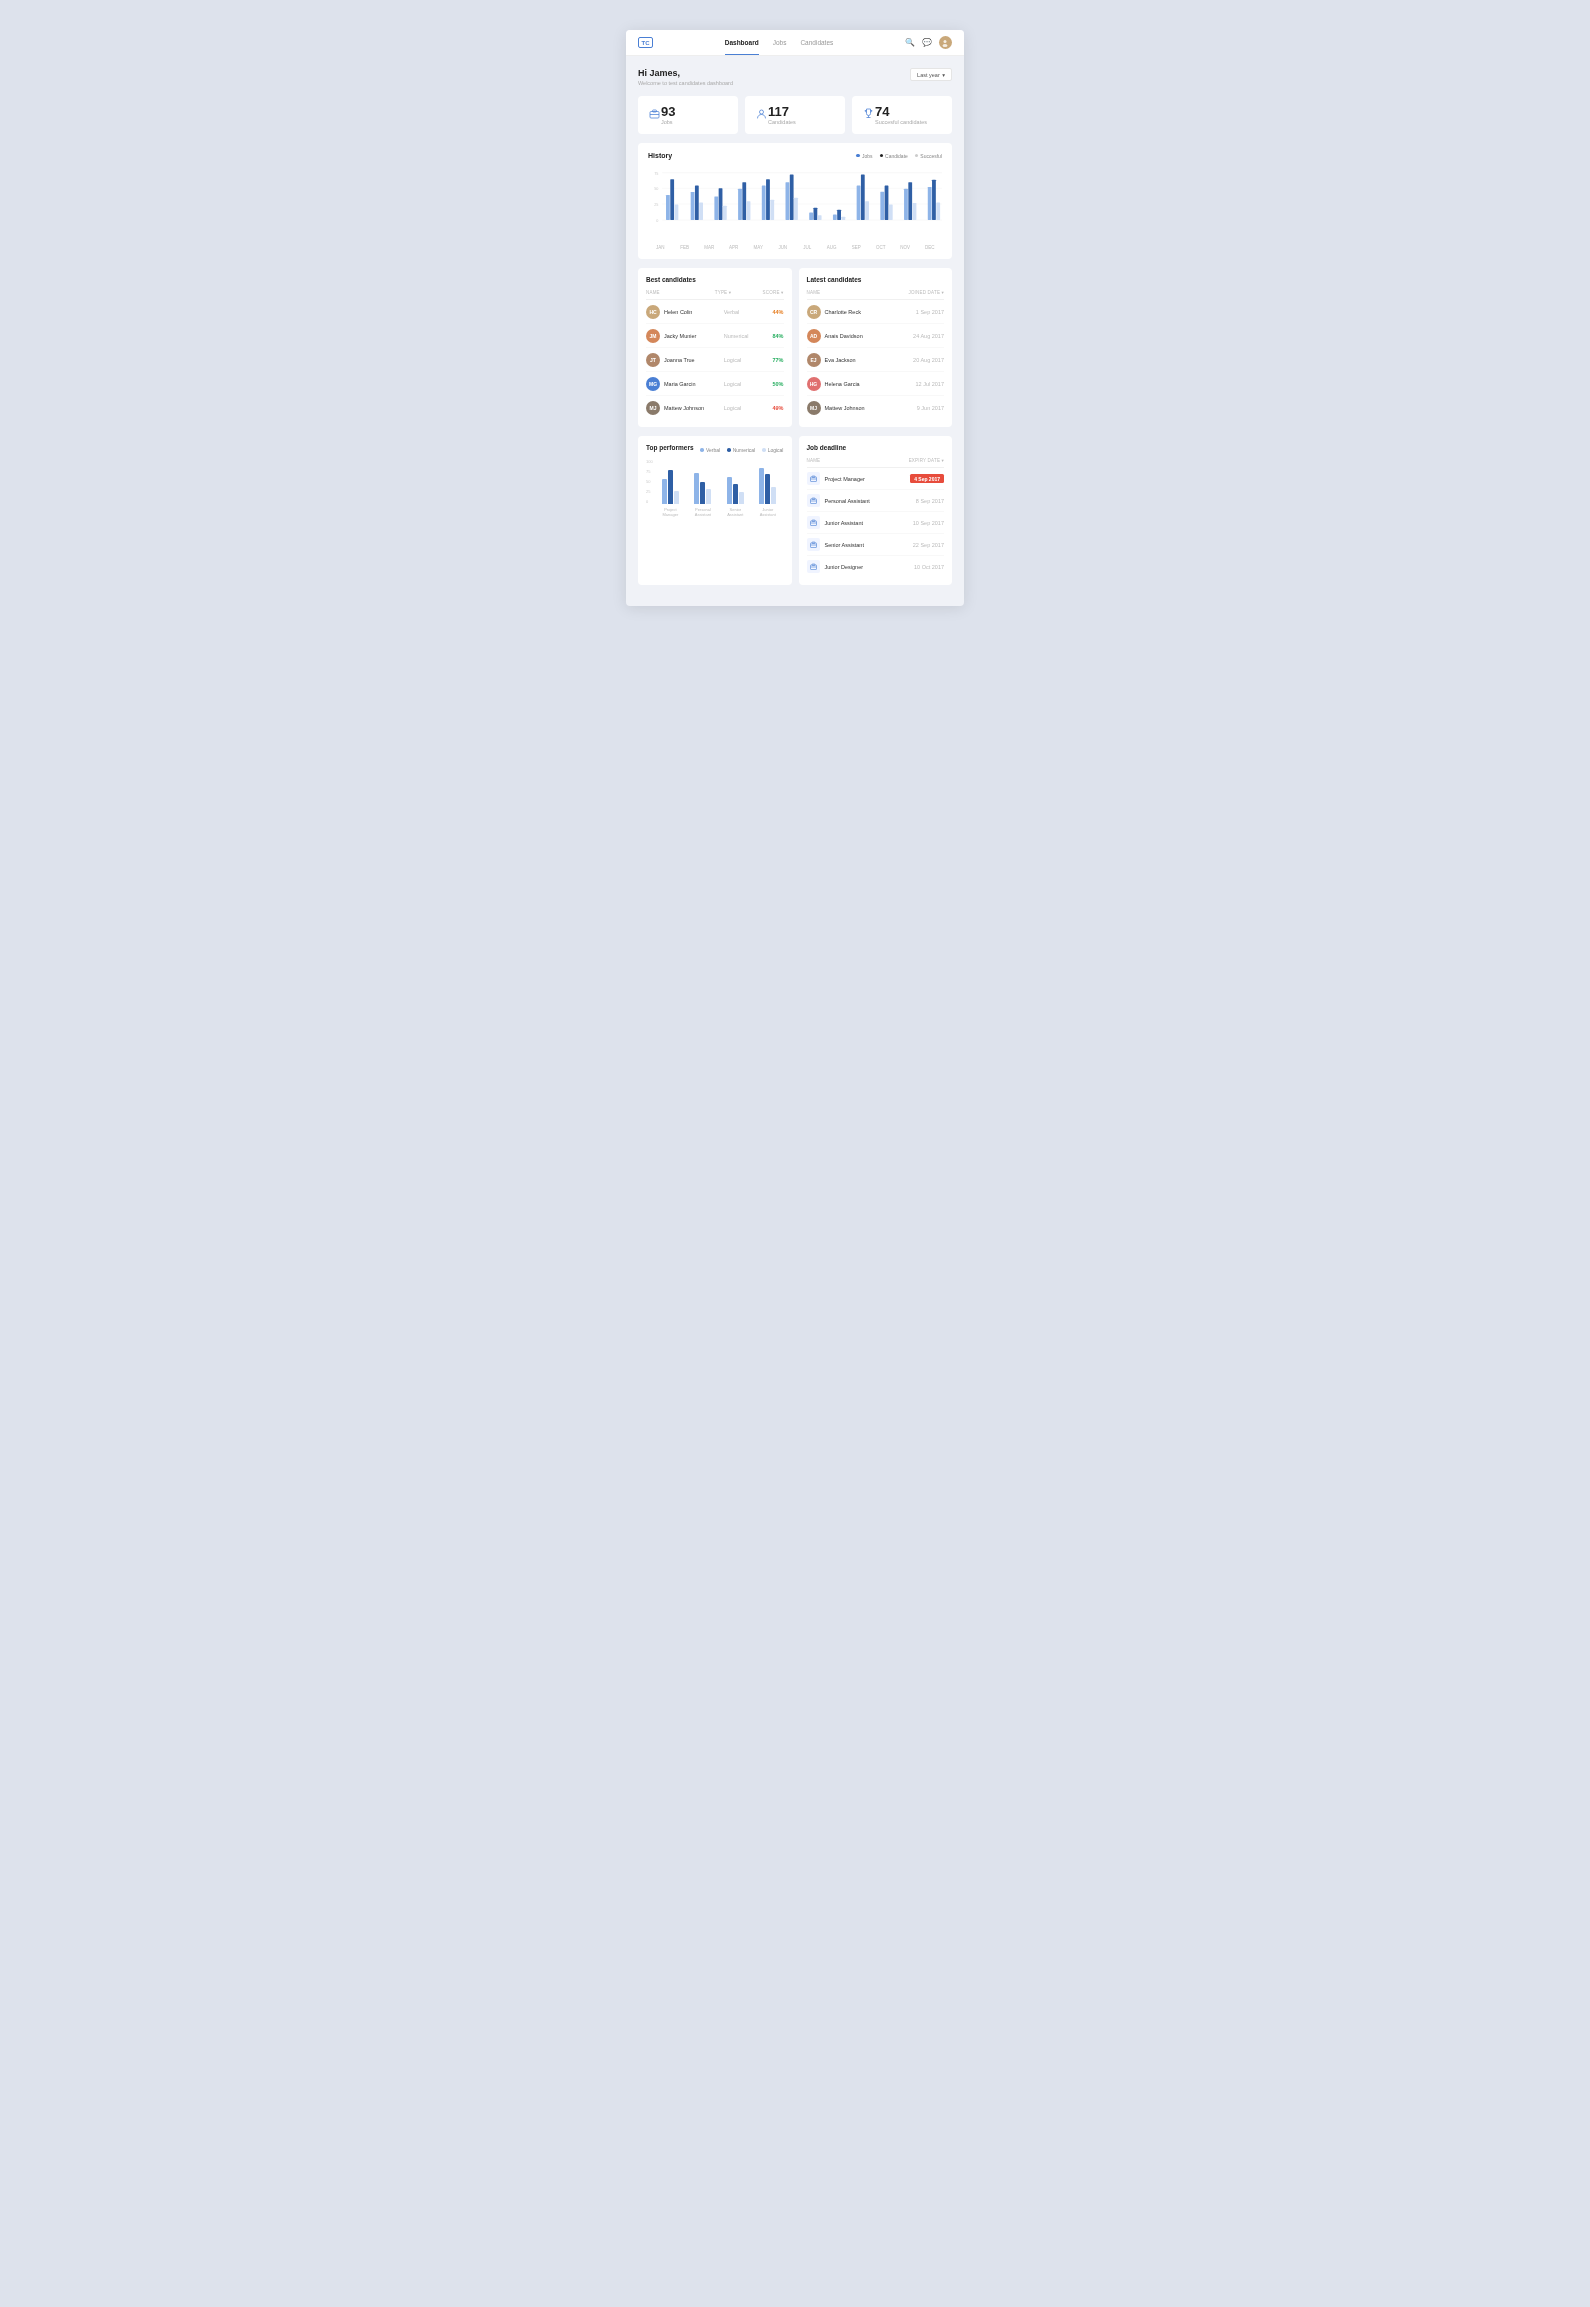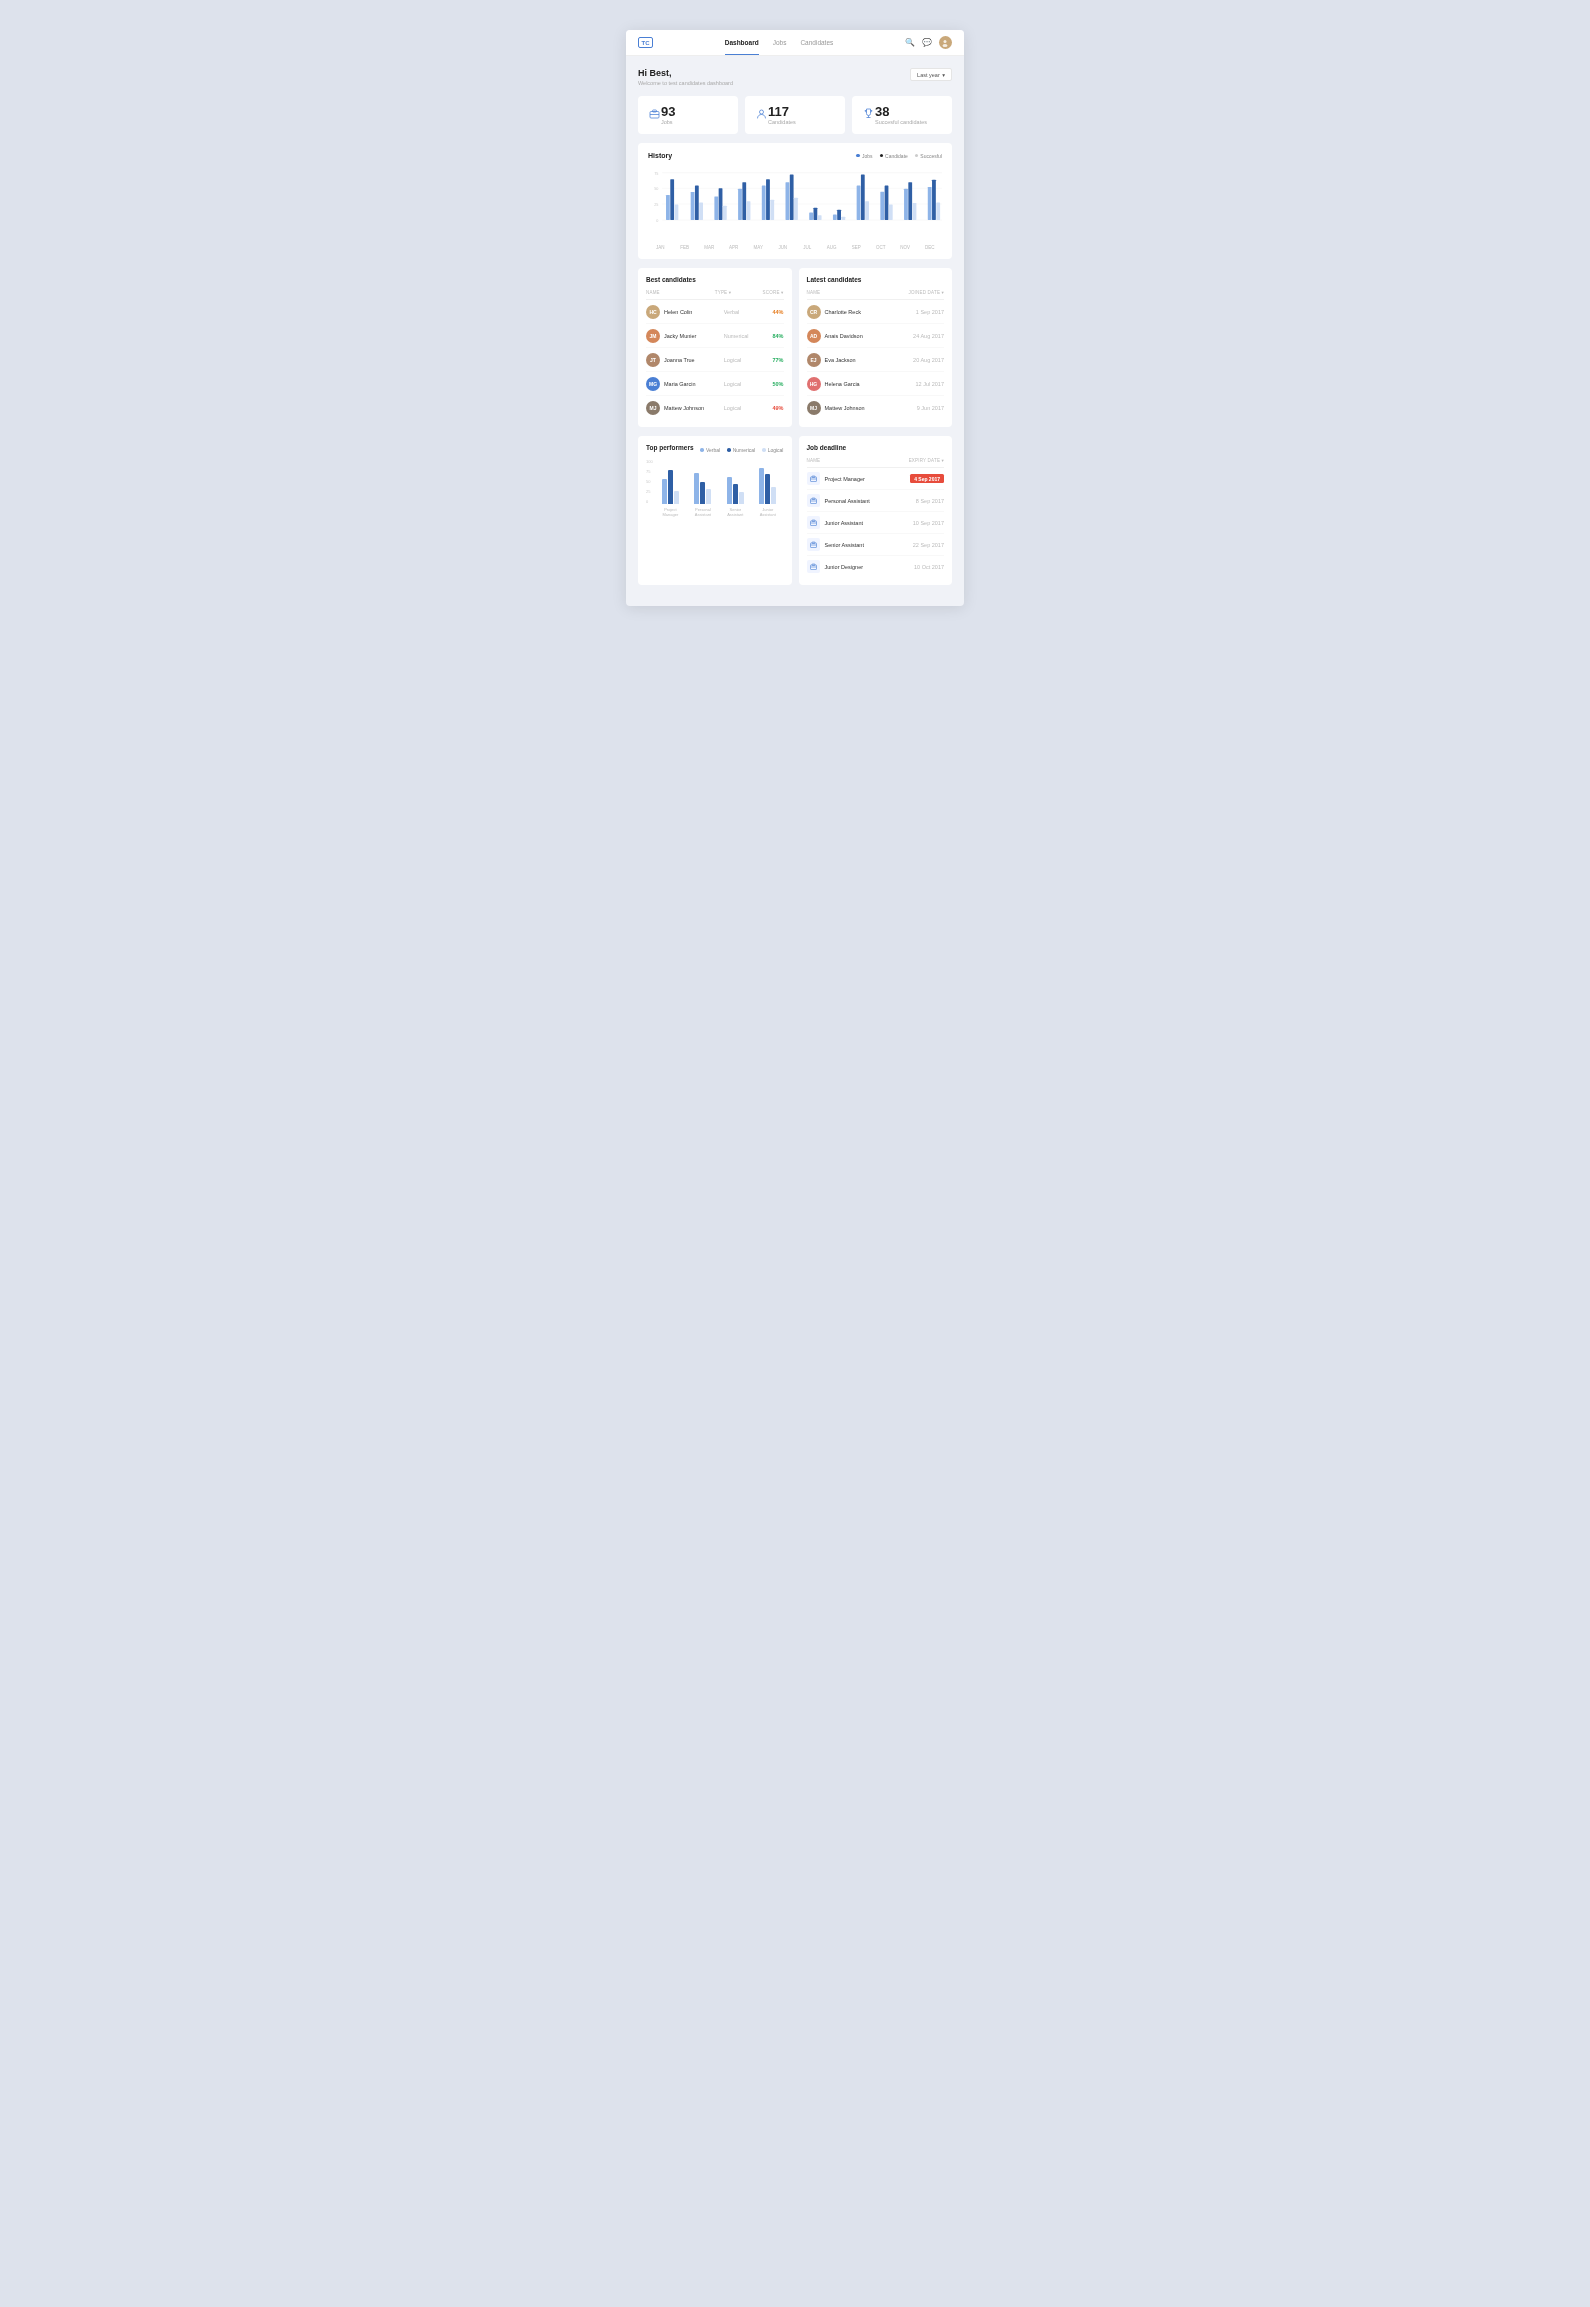--- a/index.html
+++ b/index.html
@@ -350,21 +350,21 @@
             <ellipse cx="8" cy="13" rx="5" ry="3" fill="#fff" opacity="0.8"></ellipse>
           </svg>
       </div>
     </div>
   </nav>
 
   <div class="content">
 
     <div class="header-row">
       <div>
-        <div class="greeting-title">Hi Best,</div>
+        <div class="greeting-title">Hi James,</div>
         <div class="greeting-sub">Welcome to test candidates dashboard</div>
       </div>
       <button class="last-year-btn">
         <span>Last year</span>
         <span>▾</span>
       </button>
     </div>
 
     <div class="stats-row">
       <div class="stat-card">
@@ -396,21 +396,21 @@
         <div class="stat-icon">
           <svg width="13" height="13" viewBox="0 0 26 26" fill="none">
             <path d="M9 4h8v9a4 4 0 01-8 0V4z" stroke="#4a7fd4" stroke-width="1.5" fill="none"></path>
             <path d="M9 7H6a3 3 0 003 3" stroke="#4a7fd4" stroke-width="1.5" fill="none"></path>
             <path d="M17 7h3a3 3 0 01-3 3" stroke="#4a7fd4" stroke-width="1.5" fill="none"></path>
             <line x1="13" y1="17" x2="13" y2="21" stroke="#4a7fd4" stroke-width="1.5"></line>
             <line x1="9" y1="21" x2="17" y2="21" stroke="#4a7fd4" stroke-width="1.5"></line>
           </svg>
         </div>
         <div>
-          <div class="stat-num">38</div>
+          <div class="stat-num">74</div>
           <div class="stat-label">Succesful candidates</div>
         </div>
       </div>
     </div>
 
     <div class="chart-card">
       <div class="chart-header">
         <div class="chart-title">History</div>
         <div class="legend">
           <div class="legend-item">

